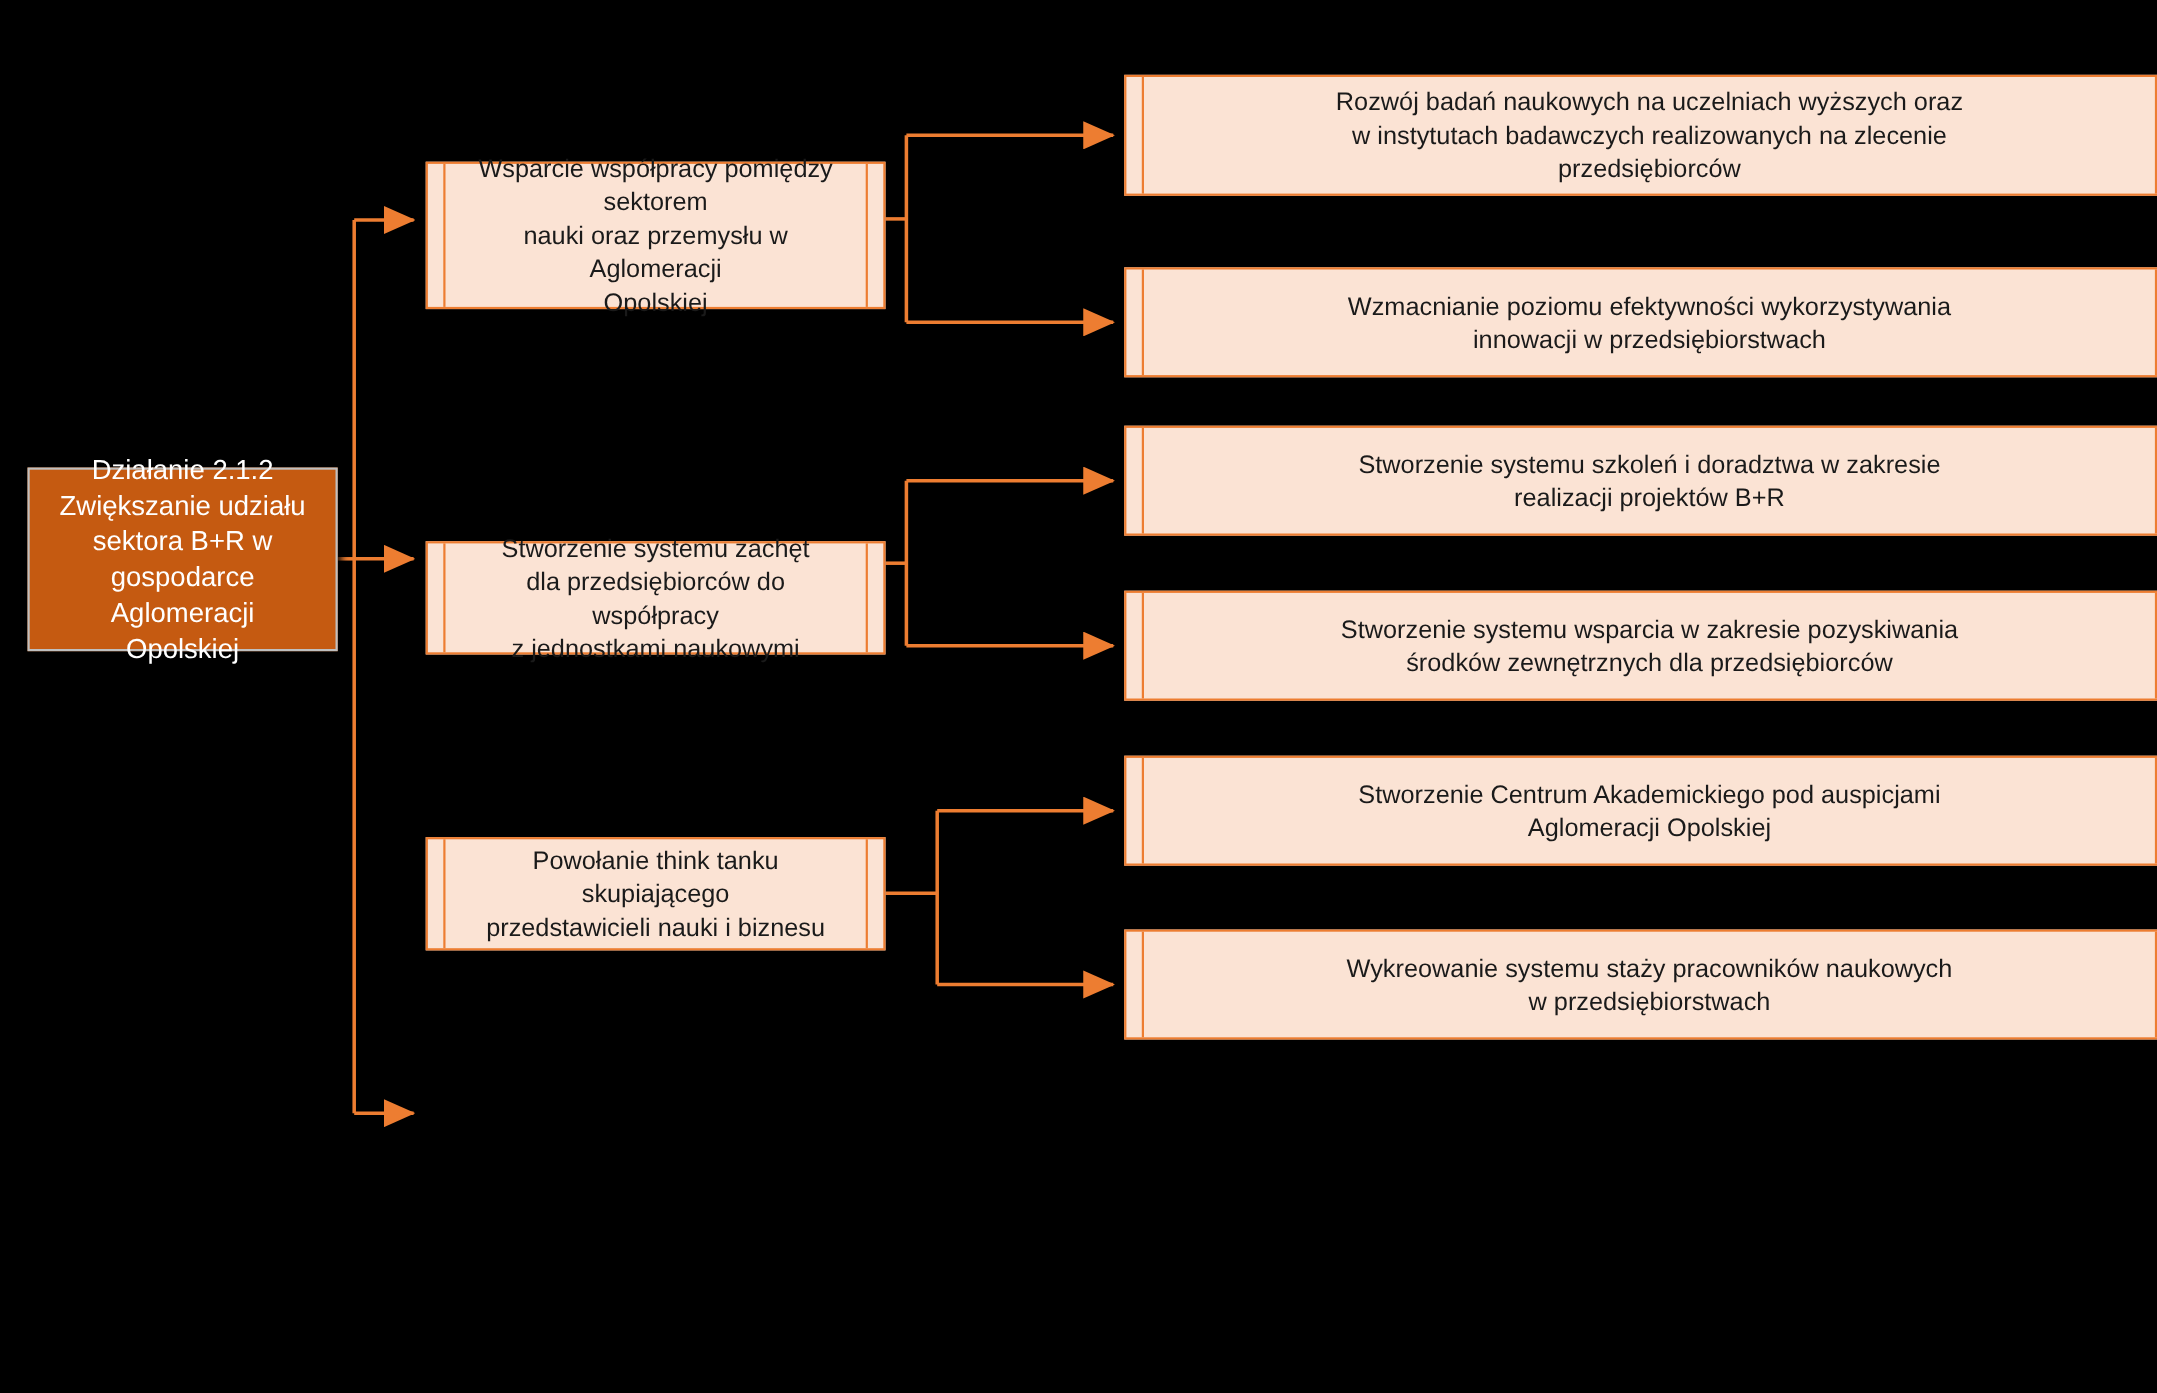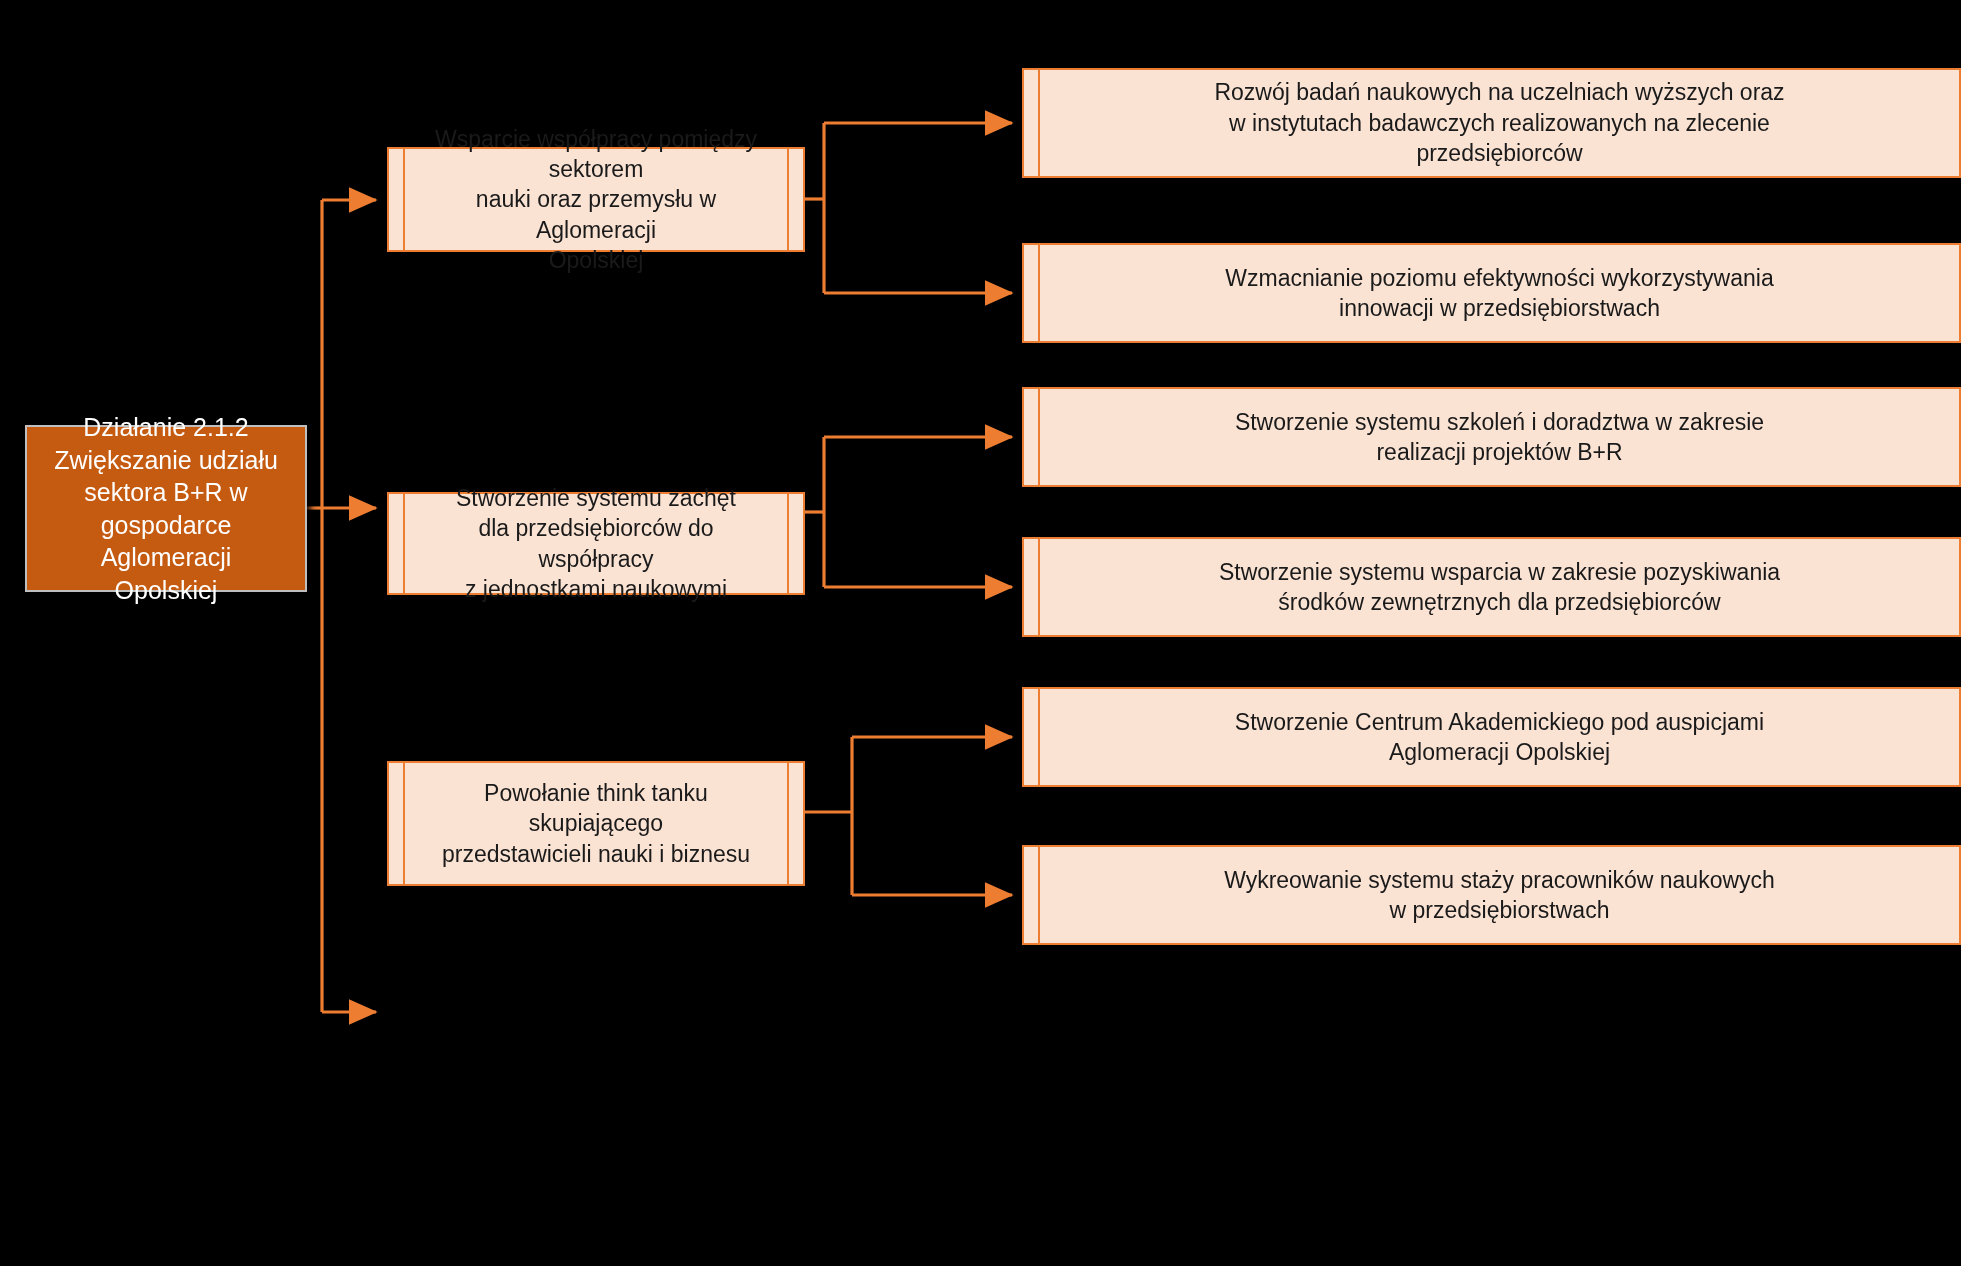--- a/index.html
+++ b/index.html
@@ -87,23 +87,23 @@
   }
   .node .txt {
     white-space: pre-line;
     padding: 2px 34px;
     width: 100%;
     box-sizing: border-box;
   }
 
   
   .mid { left: 387px; width: 418px; }
-  .mid.m1 { top: 147px; height: 105px; }
+  .mid.m1 { top: 147px; height: 134px; }
   .mid.m2 { top: 461px; height: 103px; margin-top: 31px; }
-  .mid.m3 { top: 761px; height: 125px; }
+  .mid.m3 { top: 761px; height: 103px; }
 
   
   .right { left: 1022px; width: 955px; }
   .right.r1 { top:  68px; height: 110px; }
   .right.r2 { top: 243px; height: 100px; }
   .right.r3 { top: 387px; height: 100px; }
   .right.r4 { top: 537px; height: 100px; }
   .right.r5 { top: 687px; height: 100px; }
   .right.r6 { top: 845px; height: 100px; }
 </style>

